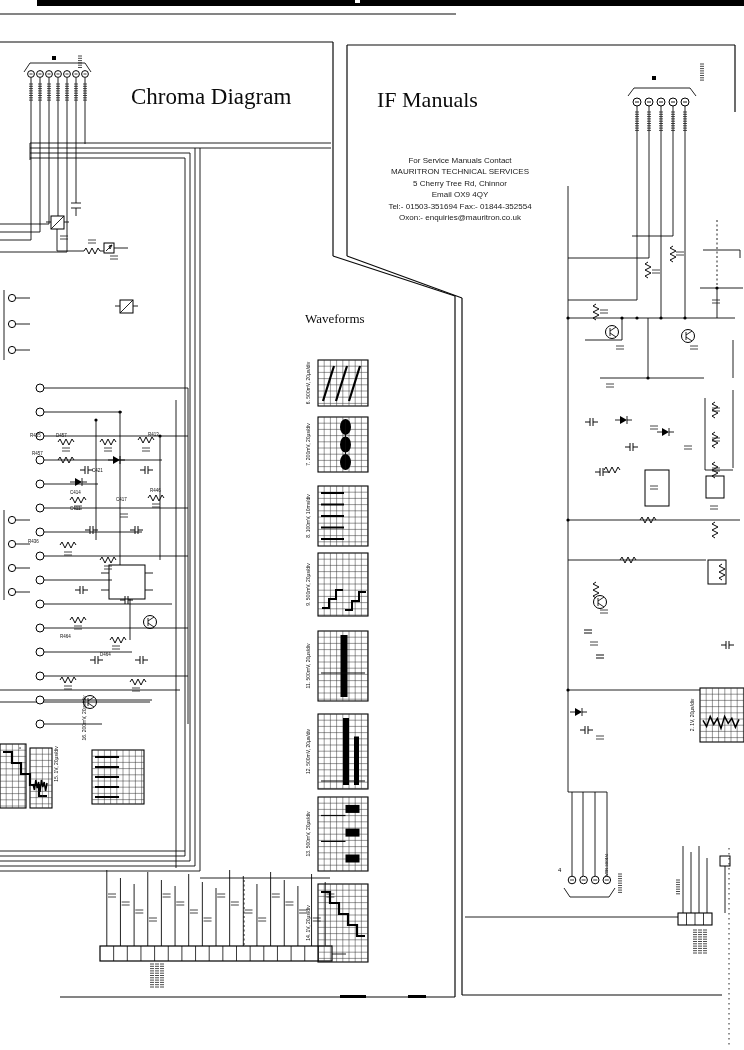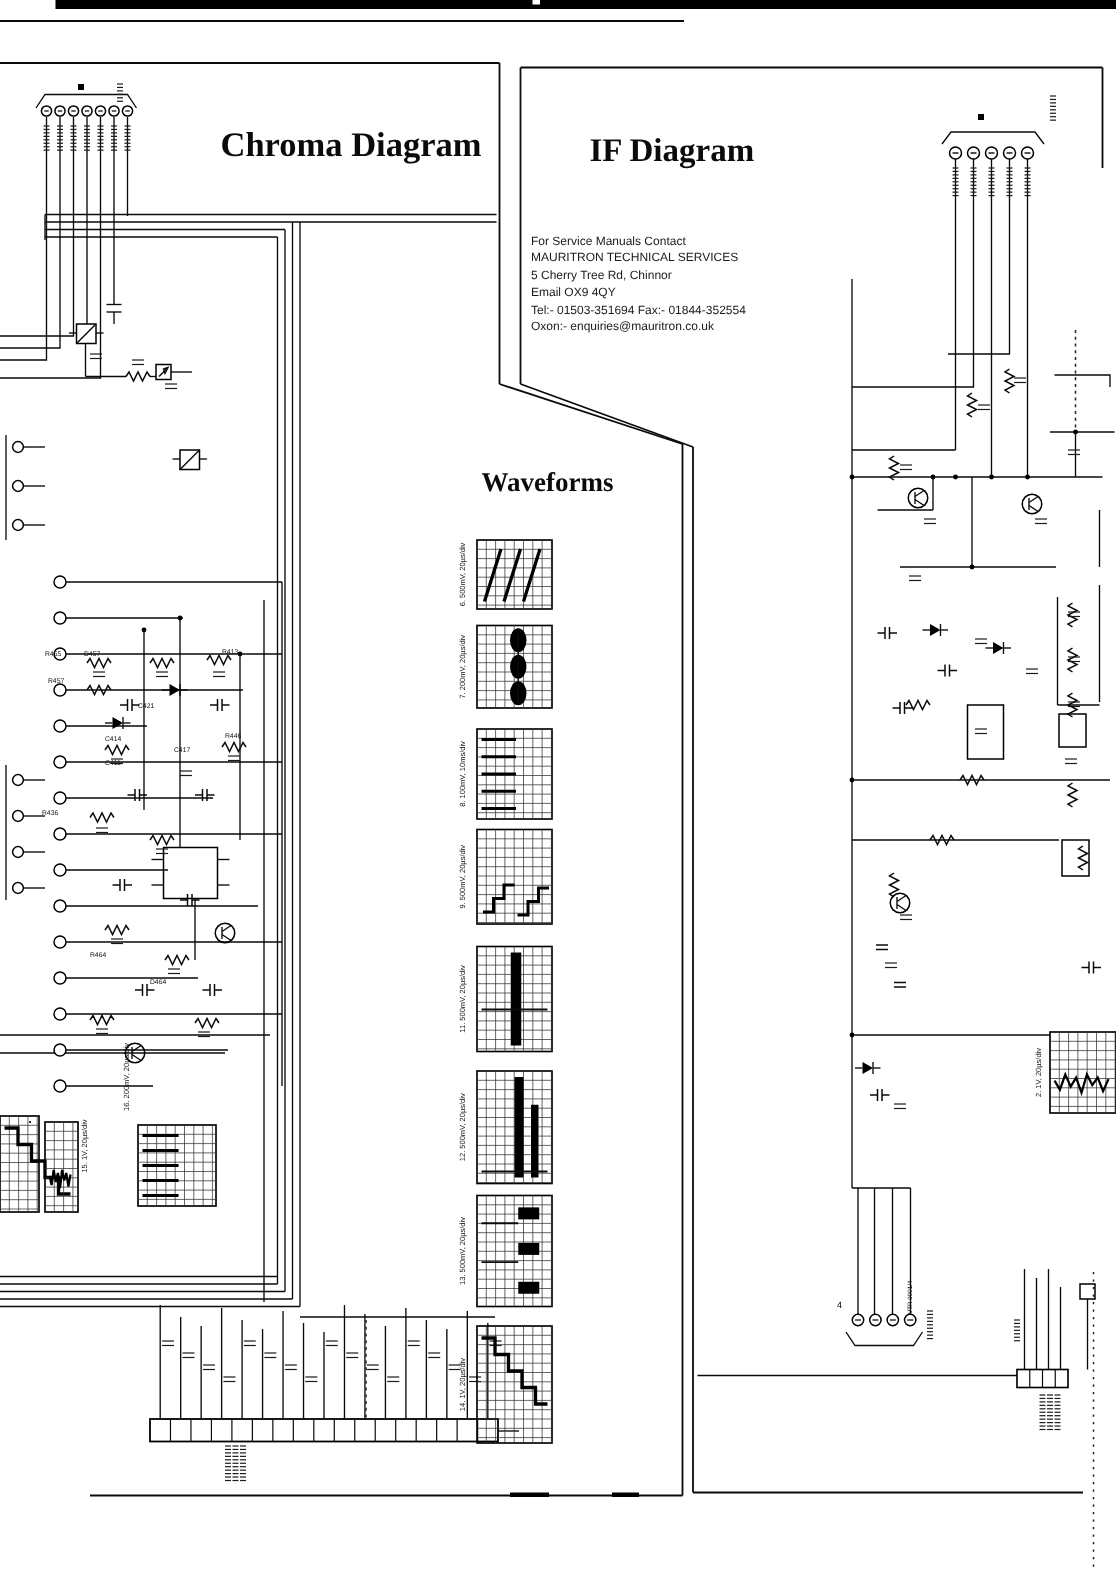--- a/index.html
+++ b/index.html
@@ -2,25 +2,25 @@
 <html><head>
 <meta charset="utf-8">
 <style>
   html,body{margin:0;padding:0;background:#888;}
   .page{position:relative;width:744px;height:1050px;background:#ffffff;overflow:hidden;
         font-family:"Liberation Sans","DejaVu Sans",sans-serif;color:#111;}
   .topbar{position:absolute;left:37px;top:0;width:707px;height:6px;background:#000;}
   .topbar .nick{position:absolute;left:318px;top:0;width:5px;height:3px;background:#fff;}
   svg.schem{position:absolute;left:0;top:0;}
   .title{position:absolute;font-family:"Liberation Serif","DejaVu Serif",serif;
-         font-weight:bold;color:#0b0b0b;white-space:nowrap;margin-left:16px;}
+         font-weight:normal;color:#0b0b0b;white-space:nowrap;}
   .title.chroma{left:131px;top:84px;font-size:23px;}
   .title.ifd{left:377px;top:87px;font-size:22px;}
-  .title.wf{left:305px;top:311px;font-size:18px;}
-  .contact{position:absolute;left:354px;top:155px;width:192px;text-align:left;
+  .title.wf{left:305px;top:311px;font-size:13px;}
+  .contact{position:absolute;left:364px;top:155px;width:192px;text-align:center;
            font-size:8px;line-height:11.4px;color:#1a1a1a;}
   .contact .b{font-weight:normal;}
 </style>
 </head>
 <body>
 
 <div class="page">
   <div class="topbar">
       <span class="nick"></span>
     </div>
@@ -997,21 +997,21 @@
           <path d="M700,725.2000000000003 H744" fill="none" stroke="#333" stroke-width="0.5"></path>
           <path d="M700,731.4000000000003 H744" fill="none" stroke="#333" stroke-width="0.5"></path>
           <path d="M700,737.6000000000004 H744" fill="none" stroke="#333" stroke-width="0.5"></path>
           <path d="M703,720.4 L706.6,726.4 L710.2,716.4 L713.8,724.4 L717.4,718.4 L721,728.4 L724.6,716.4 L728.2,723.4 L731.8,718.4 L735.4,727.4 L739,719.4" fill="none" stroke="#000" stroke-width="1.5"></path>
           <text transform="translate(694,715) rotate(-90)" text-anchor="middle" font-size="5" font-family="&quot;Liberation Sans&quot;,sans-serif" fill="#111">2. 1V, 20µs/div</text>
         </g>
       </g>
     </svg>
 
   <div class="title chroma">Chroma Diagram</div>
-  <div class="title ifd">IF Diagram</div>
+  <div class="title ifd">IF Manuals</div>
   <div class="title wf">Waveforms</div>
 
   <div class="contact">
     <div>For Service Manuals Contact</div>
     <div class="b">MAURITRON TECHNICAL SERVICES</div>
     <div>5 Cherry Tree Rd, Chinnor</div>
     <div>Email OX9 4QY</div>
     <div>Tel:- 01503-351694 Fax:- 01844-352554</div>
     <div>Oxon:- enquiries@mauritron.co.uk</div>
   </div>

